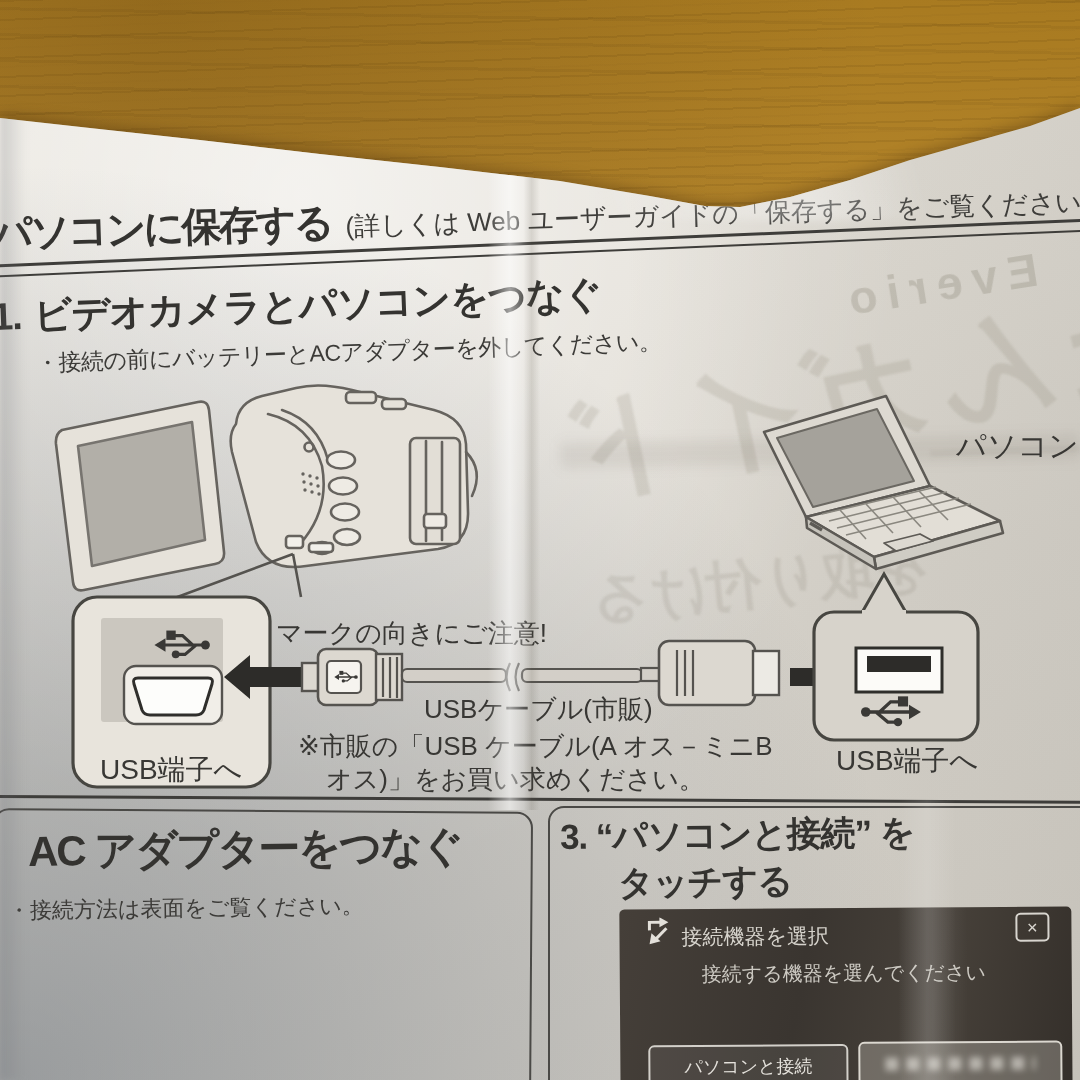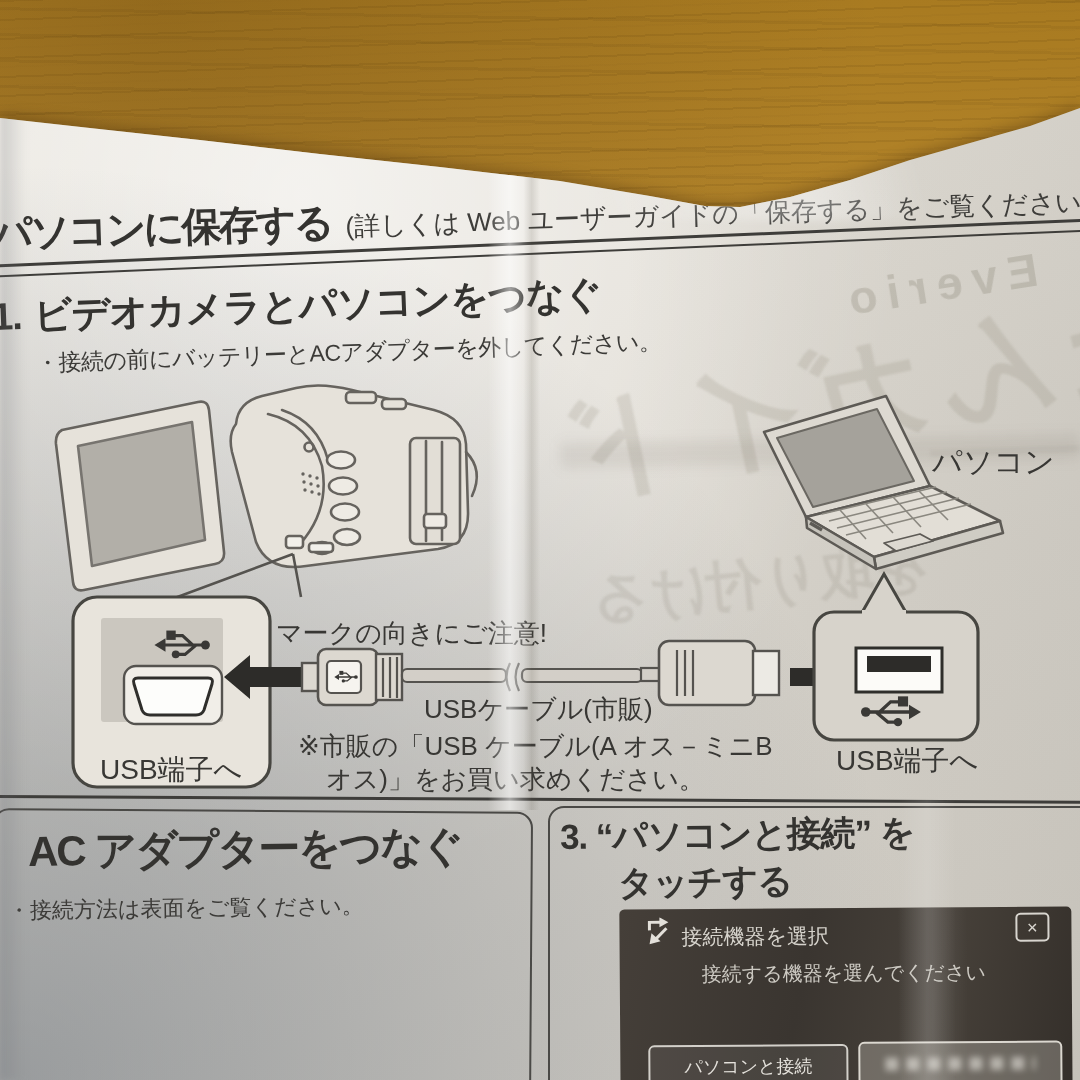--- a/index.html
+++ b/index.html
@@ -196,21 +196,21 @@
       <g>
         <polygon points="860,616 884,574 908,616" fill="#d7d3cb" stroke="#474641" stroke-width="3"></polygon>
         <rect x="814" y="612" width="164" height="128" rx="20" fill="#d7d3cb" stroke="#474641" stroke-width="3.2"></rect>
         <rect x="862" y="610" width="44" height="7" fill="#d7d3cb"></rect>
         <rect x="856" y="648" width="86" height="44" fill="#fcfbf8" stroke="#2f2e2b" stroke-width="3"></rect>
         <rect x="867" y="656" width="64" height="16" fill="#2d2c29"></rect>
         <use href="#trident" transform="translate(863,712) scale(0.92,0.92)"></use>
       </g>
     </svg>
 
-    <div class="abs lbl" style="left:932px;top:426px;font-size:30px;margin-top:16px;">パソコン</div>
+    <div class="abs lbl" style="left:956px;top:426px;font-size:30px;">パソコン</div>
     <div class="abs lbl" style="left:276px;top:616px;font-size:26px;">マークの向きにご注意!</div>
     <div class="abs lbl" style="left:424px;top:692px;font-size:26px;">USBケーブル(市販)</div>
     <div class="abs lbl" style="left:298px;top:729px;font-size:26px;">※市販の「USB ケーブル(A オス－ミニB</div>
     <div class="abs lbl" style="left:326px;top:762px;font-size:26px;">オス)」をお買い求めください。</div>
     <div class="abs lbl" style="left:100px;top:751px;font-size:28px;">USB端子へ</div>
     <div class="abs lbl" style="left:836px;top:742px;font-size:28px;">USB端子へ</div>
 
     <div class="abs rule" style="left:-10px;top:795px;width:1110px;height:2.6px;transform:rotate(.3deg);"></div>
     <div class="abs secbox" style="left:-8px;top:810px;width:536px;height:300px;transform:rotate(.4deg);"></div>
     <div class="abs secbox" style="left:548px;top:806px;width:560px;height:300px;"></div>

